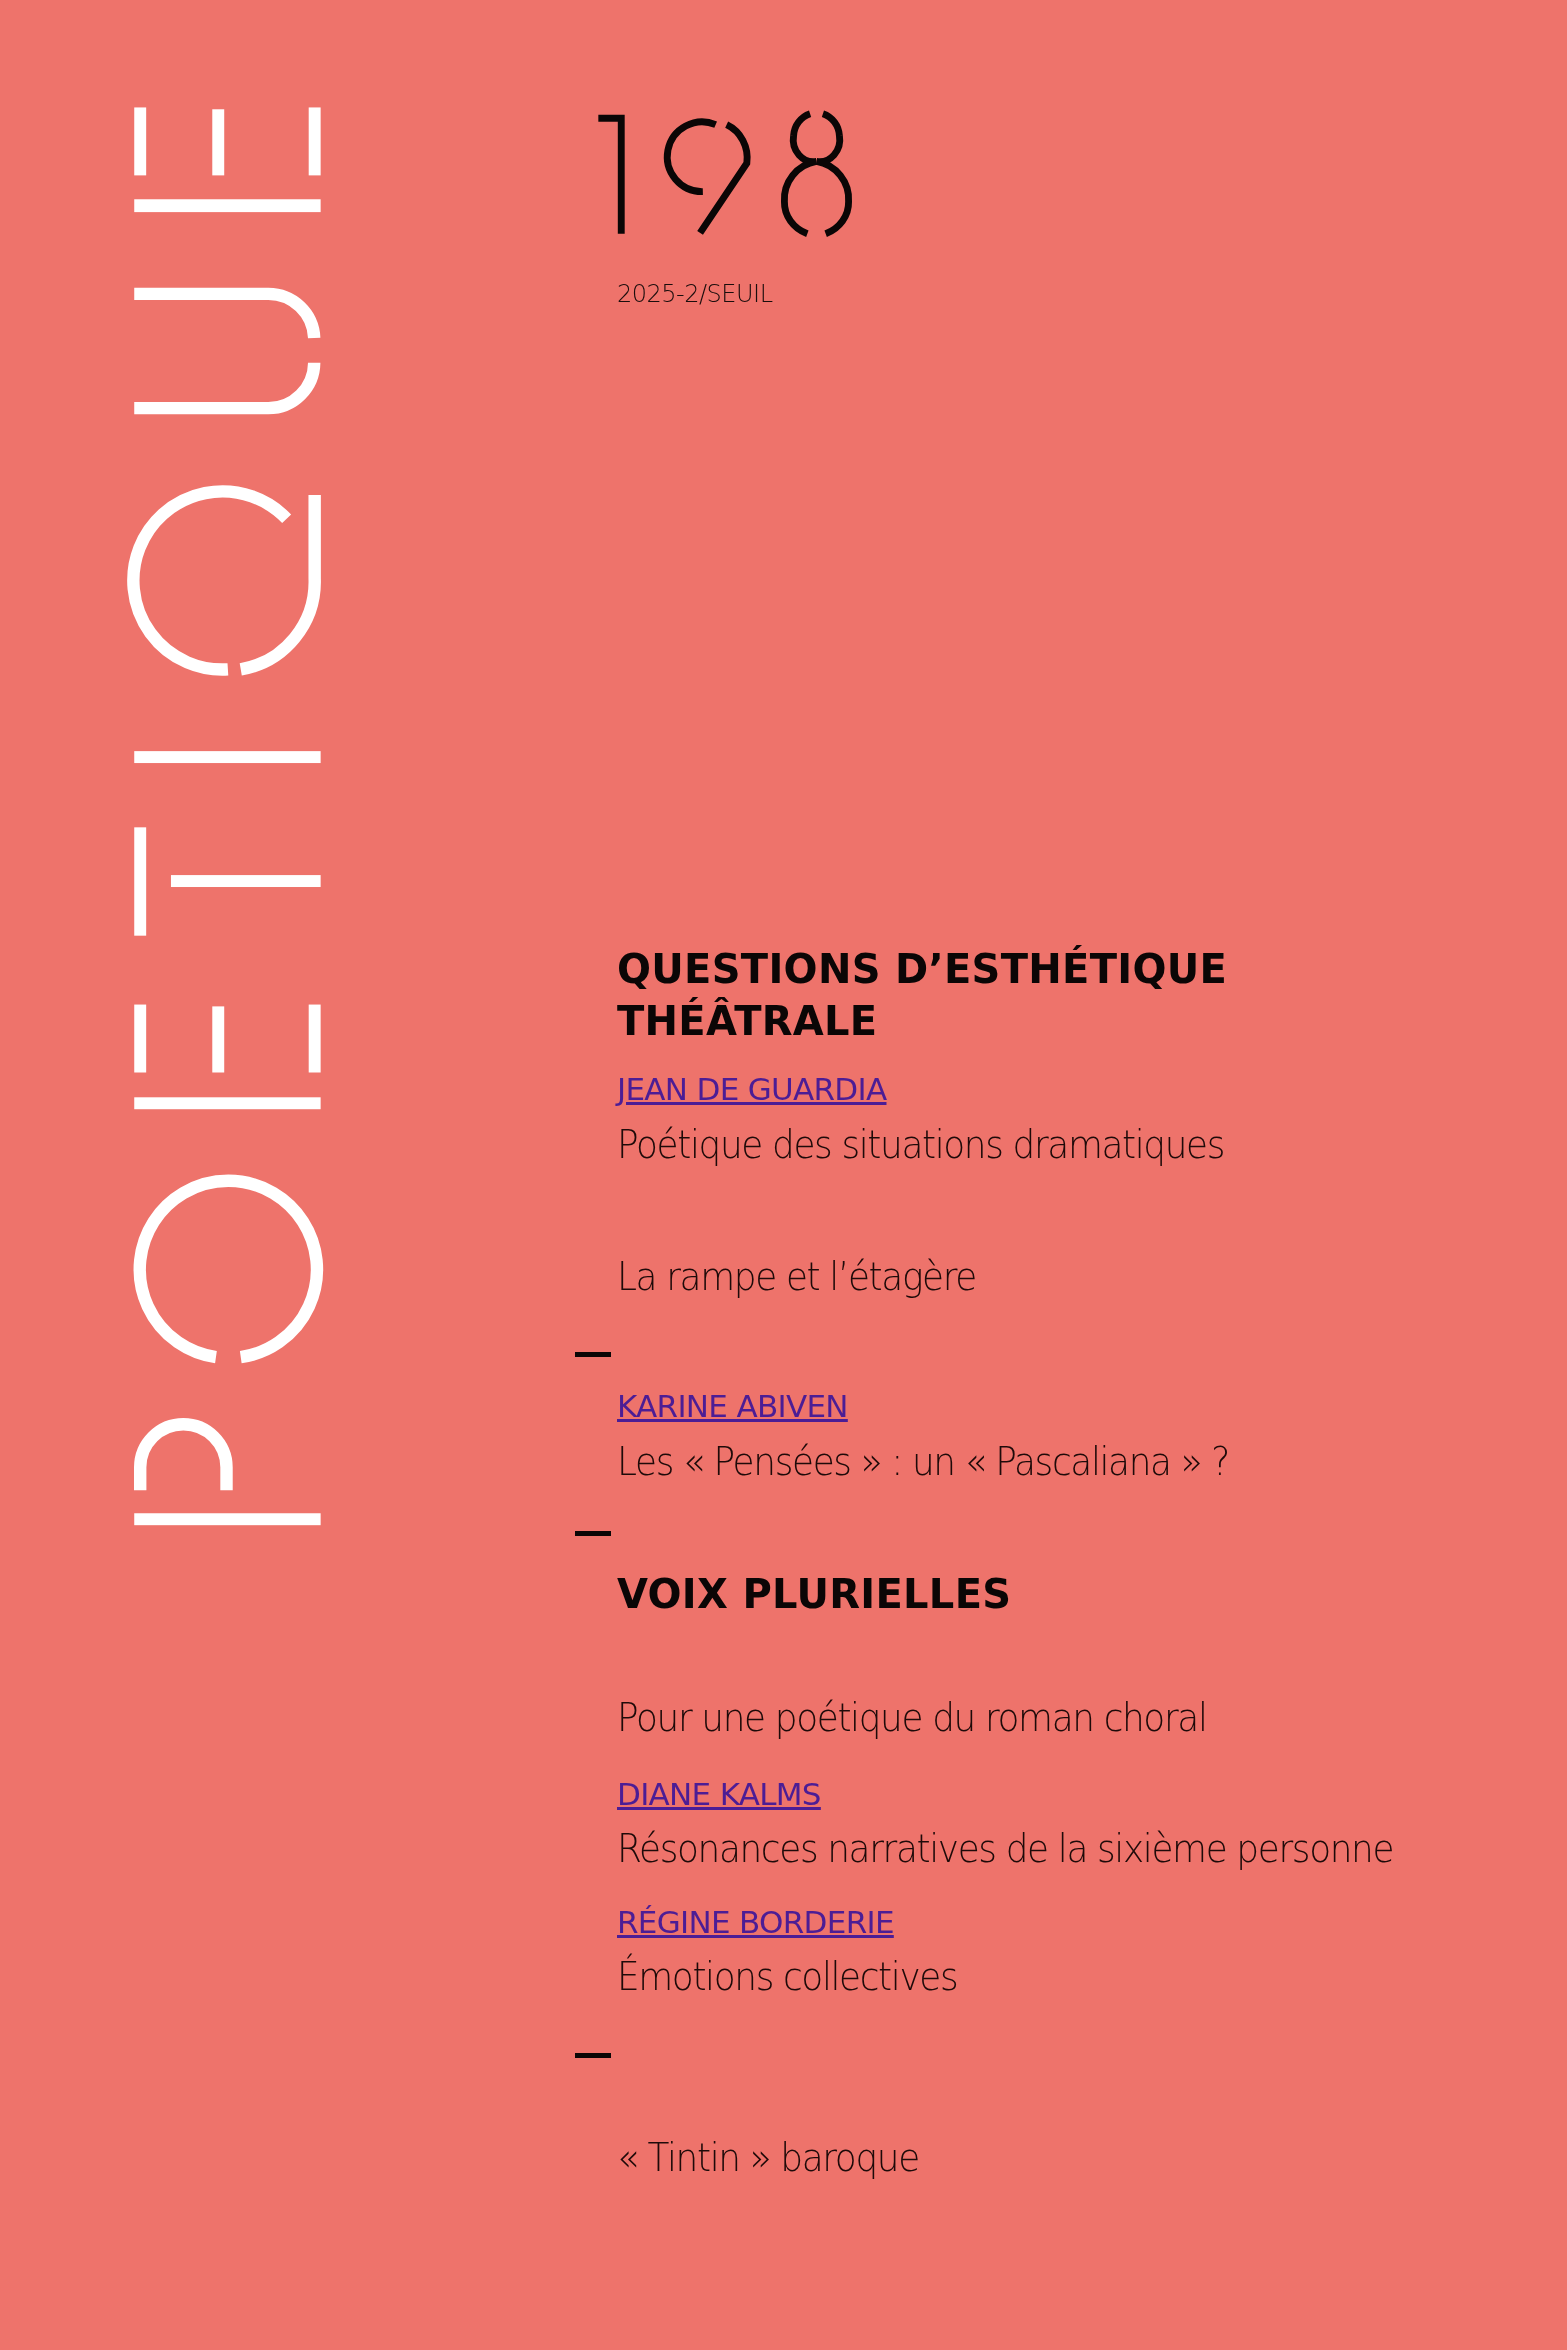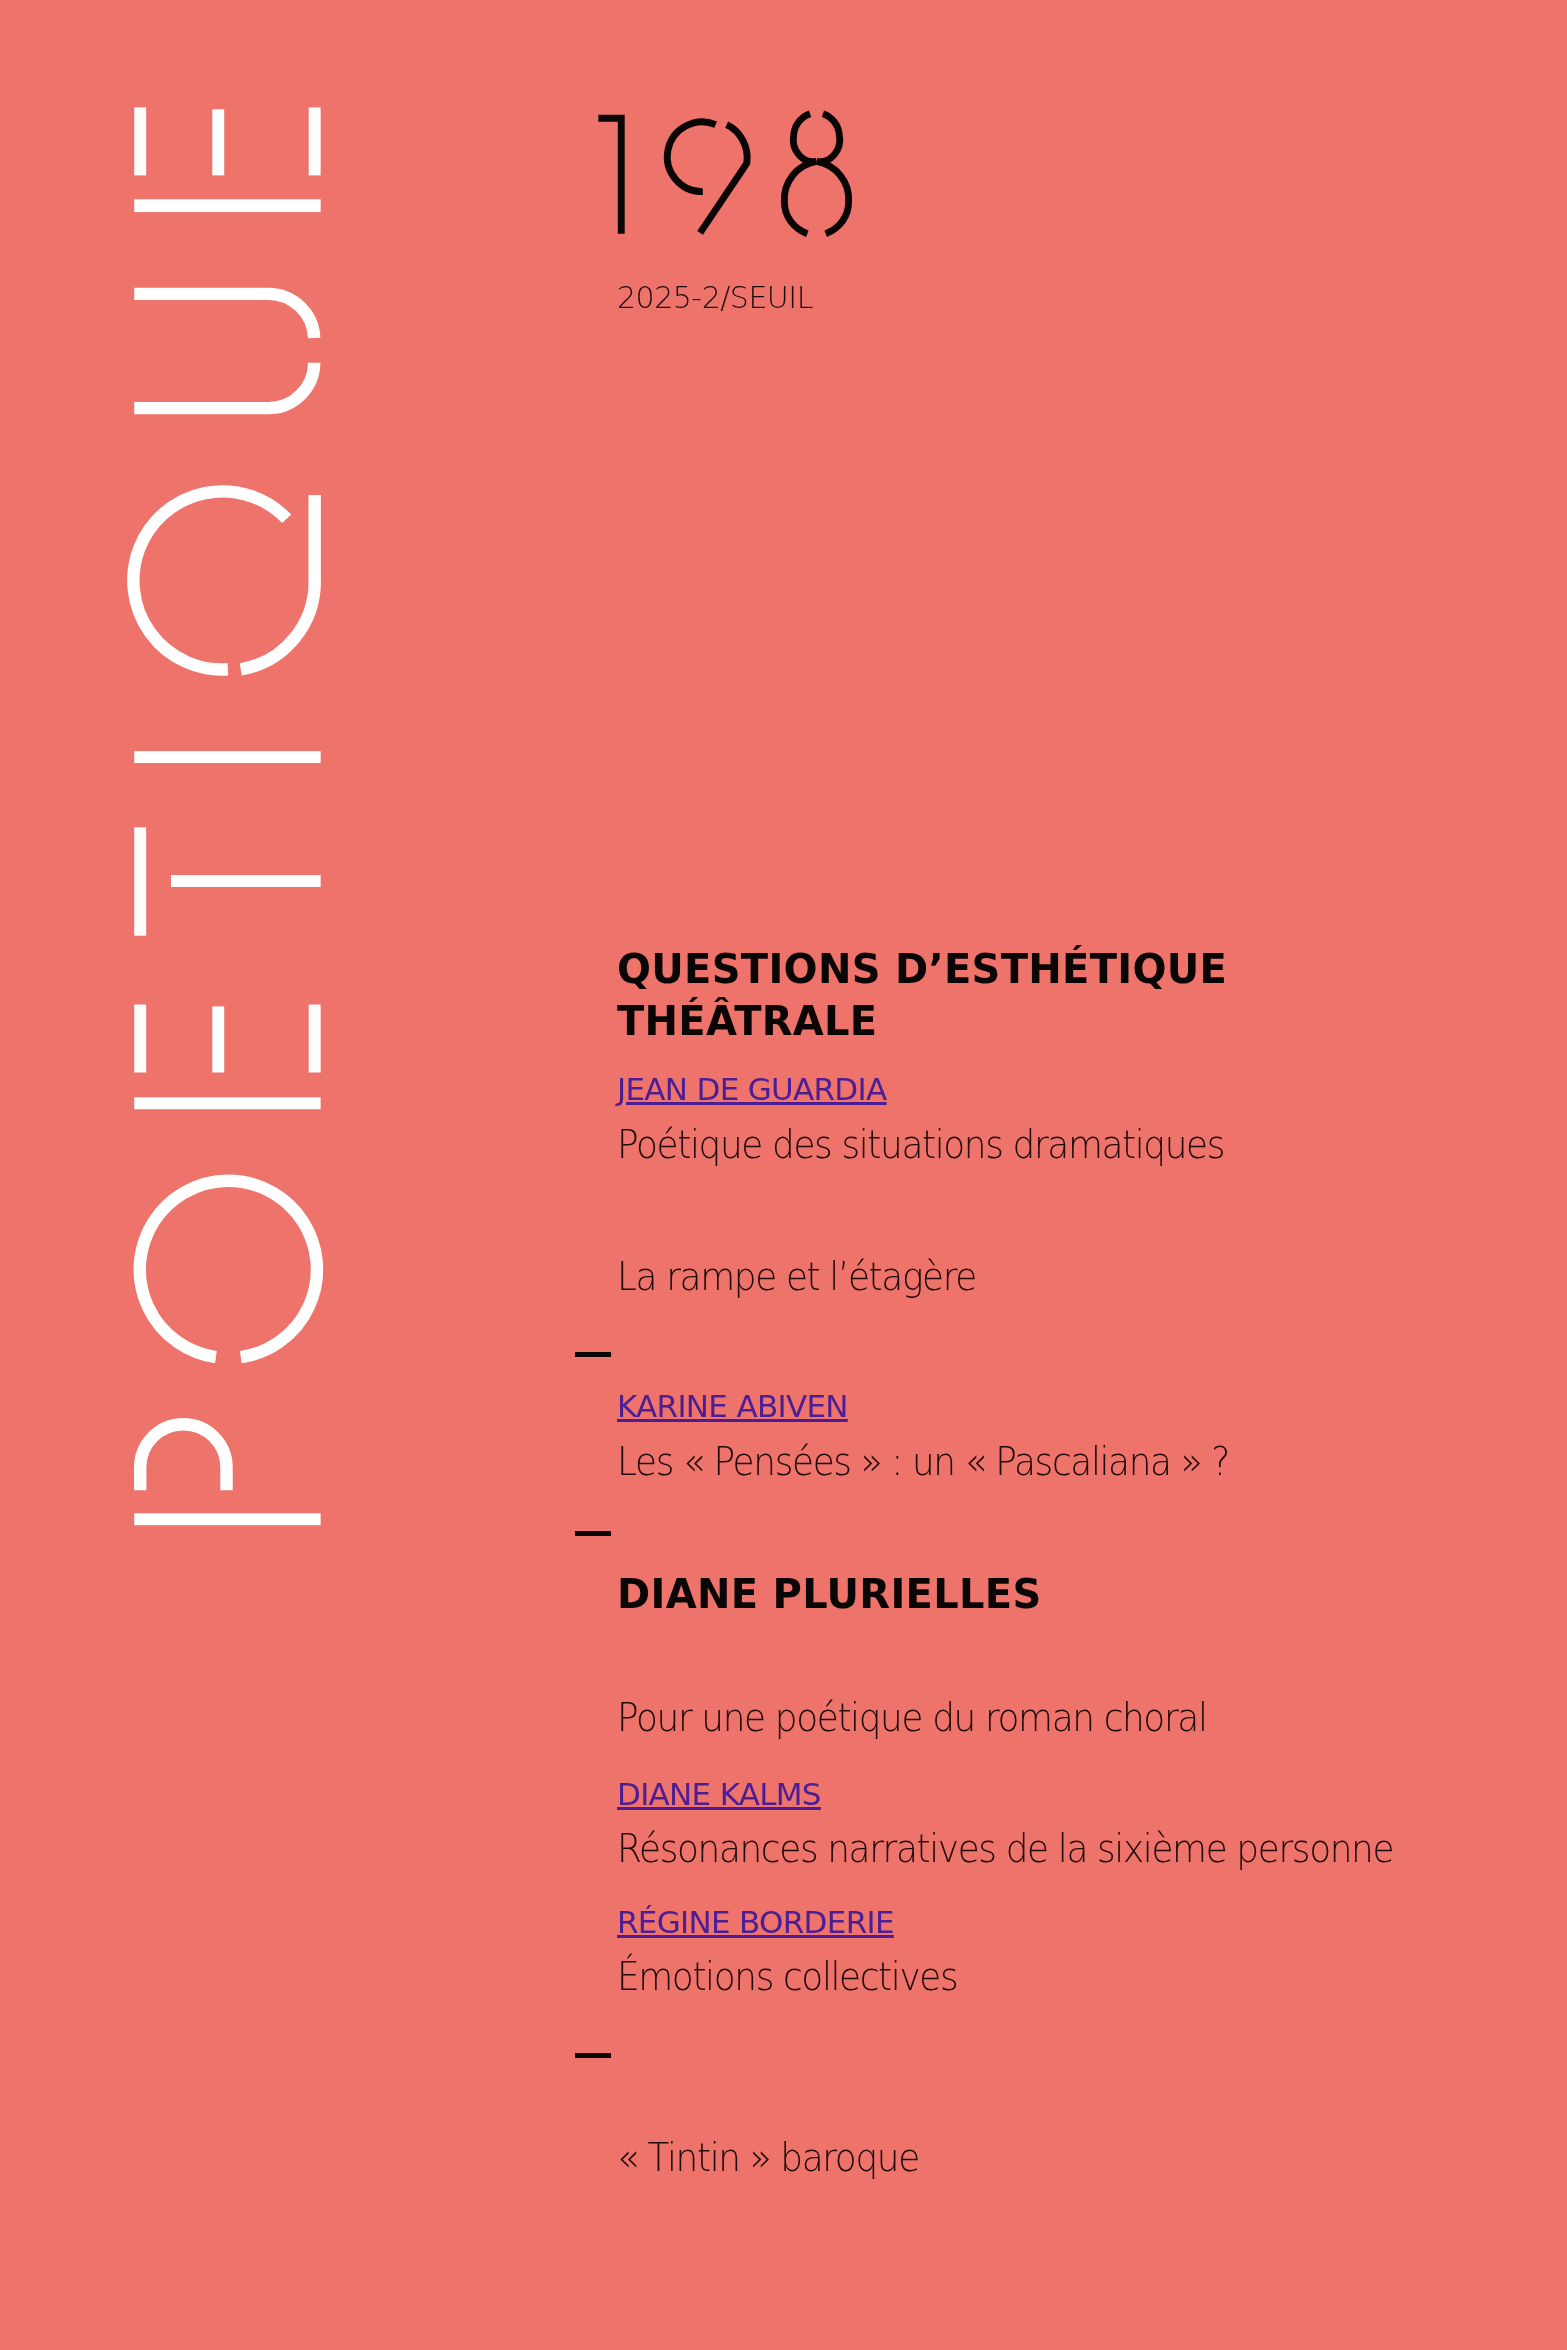--- a/index.html
+++ b/index.html
@@ -7,21 +7,21 @@
     width: 1568px; height: 2351px;
     background: #EE736B;
     position: relative; overflow: hidden;
     font-family: "DejaVu Sans", "Liberation Sans", sans-serif;
   }
   .title-svg { position: absolute; left: 0; top: 0; }
   .issue-svg { position: absolute; left: 0; top: 0; }
   .issue-meta {
     position: absolute; left: 617px; top: 280px;
     font-family: "DejaVu Sans", sans-serif;
-    font-size: 30px; color: #1a0d0c; letter-spacing: -0.5px;
+    font-size: 24px; color: #1a0d0c; letter-spacing: -0.5px;
     font-weight: 300;
   }
   .toc { position: absolute; left: 0; top: 0; width: 1568px; height: 1984px; }
   .line { position: absolute; left: 617px; white-space: nowrap; }
   .section {
     font-family: "DejaVu Sans", sans-serif; font-weight: bold;
     font-size: 40px; color: #0b0606; letter-spacing: 0.3px;
   }
   .author {
     font-family: "DejaVu Sans", sans-serif; font-weight: normal;
@@ -118,21 +118,21 @@
 
   <div class="line article" style="top:1254px">La rampe et l’étagère</div>
 
   <div class="dash" style="top:1352px"></div>
 
   <div class="line author" style="top:1388px">KARINE ABIVEN</div>
   <div class="line article" style="top:1439px">Les « Pensées » : un « Pascaliana » ?</div>
 
   <div class="dash" style="top:1531px"></div>
 
-  <div class="line section" style="top:1571px">DIANE PLURIELLES</div>
+  <div class="line section" style="top:1571px">VOIX PLURIELLES</div>
 
   <div class="line article" style="top:1695px">Pour une poétique du roman choral</div>
 
   <div class="line author" style="top:1776px">DIANE KALMS</div>
   <div class="line article" style="top:1826px">Résonances narratives de la sixième personne</div>
 
   <div class="line author" style="top:1904px">RÉGINE BORDERIE</div>
   <div class="line article" style="top:1954px">Émotions collectives</div>
 
   <div class="dash" style="top:2053px"></div>

